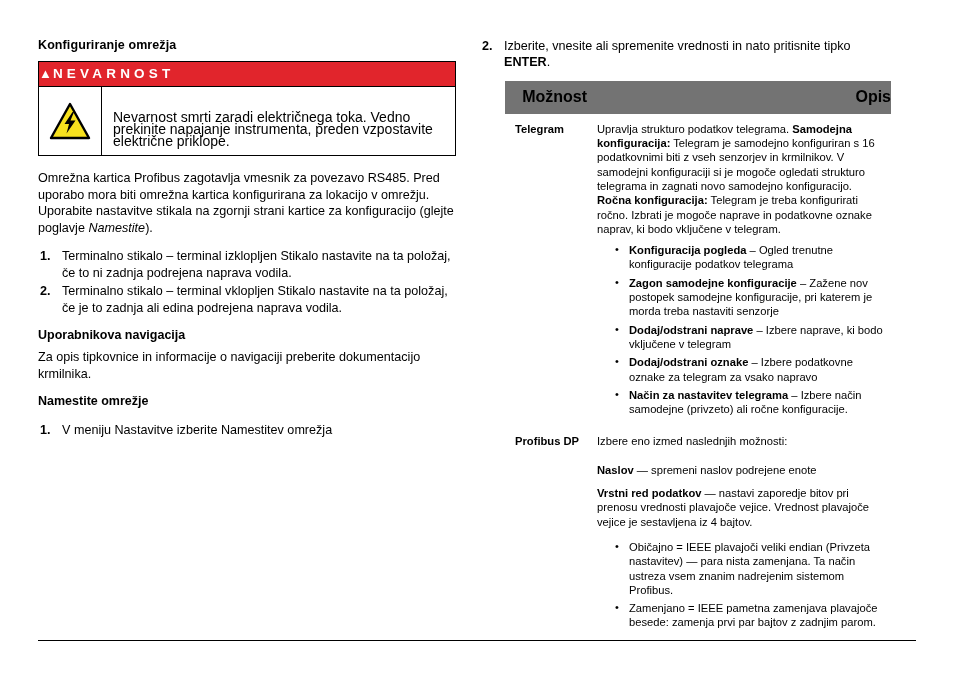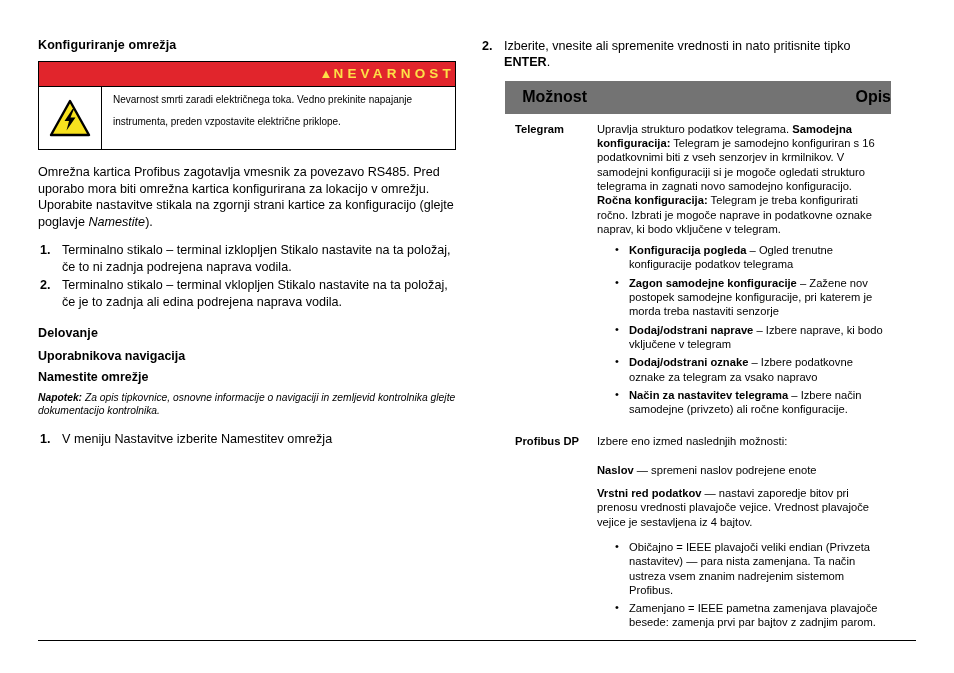--- a/index.html
+++ b/index.html
@@ -56,22 +56,22 @@
 
   
   .danger-box {
     border: 1.4px solid #000;
     margin: 0 0 14px 0;
     width: 418px;
     box-sizing: border-box;
   }
   .danger-head {
     background: #e1252c;
-    color: #fde047;
-    text-align: right;
+    color: #ffffff;
+    text-align: left;
     font-weight: bold;
     font-size: 13.5px;
     letter-spacing: 4.2px;
     padding: 4px 0 5px 0;
     border-bottom: 1.4px solid #000;
     white-space: nowrap;
   }
   .danger-head .tri-mark {
     letter-spacing: 0;
     font-size: 13px;
@@ -85,23 +85,23 @@
     width: 62px;
     min-height: 52px;
     border-right: 1.4px solid #000;
     display: flex;
     align-items: center;
     justify-content: center;
     flex: 0 0 62px;
     padding: 5px 0;
   }
   .danger-text-cell {
-    padding: 2px 10px 8px 11px;
-    font-size: 10px;
-    line-height: 22px;
+    padding: 24px 10px 8px 11px;
+    font-size: 14px;
+    line-height: 12px;
   }
 
   
   ol.steps {
     margin: 0 0 12px 0;
     padding: 0;
     list-style: none;
   }
   ol.steps li {
     font-size: 12.6px;
@@ -223,27 +223,26 @@
       <li>
         <span class="num">1.</span>
         <span>Terminalno stikalo – terminal izklopljen Stikalo nastavite na ta položaj, če to ni zadnja podrejena naprava vodila.</span>
       </li>
       <li>
         <span class="num">2.</span>
         <span>Terminalno stikalo – terminal vklopljen Stikalo nastavite na ta položaj, če je to zadnja ali edina podrejena naprava vodila.</span>
       </li>
     </ol>
 
-    <h2 class="section-title" style="margin-top:16px;">Delovanje</h2>
 
     <h3 class="sub-title">Uporabnikova navigacija</h3>
+    <p class="body">Za opis tipkovnice in informacije o navigaciji preberite dokumentacijo krmilnika.</p>
 
     <h3 class="sub-title">Namestite omrežje</h3>
 
-    <p class="note"><b>Napotek:</b><span> Za opis tipkovnice, osnovne informacije o navigaciji in zemljevid kontrolnika glejte dokumentacijo kontrolnika.</span></p>
 
     <ol class="steps" style="margin-top:14px;">
       <li>
         <span class="num">1.</span>
         <span>V meniju Nastavitve izberite Namestitev omrežja</span>
       </li>
     </ol>
   </div>
 
   <div class="col col-right">

